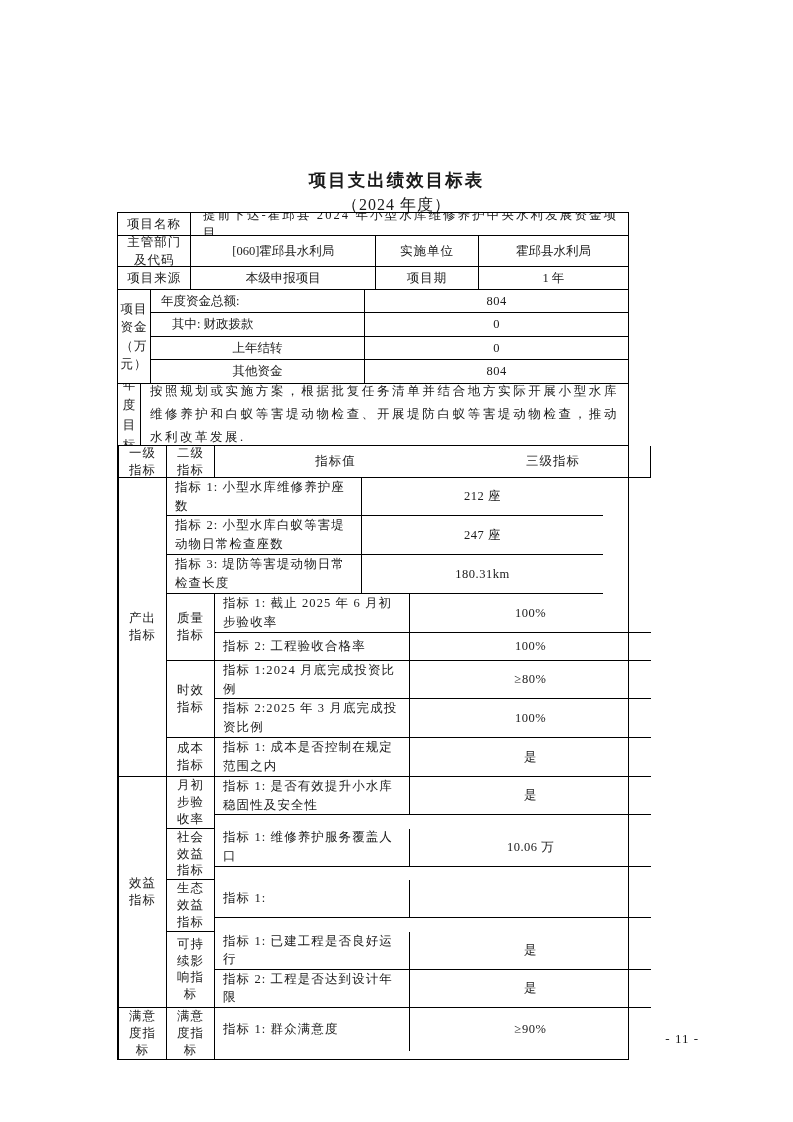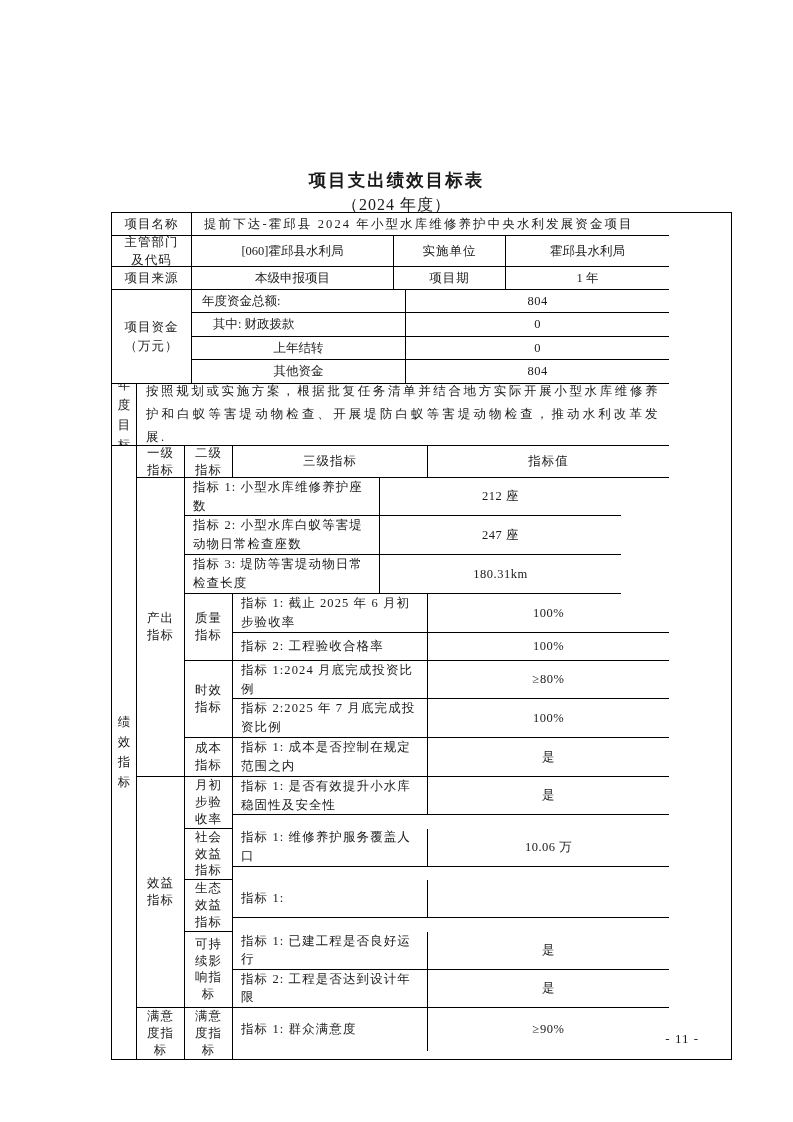--- a/index.html
+++ b/index.html
@@ -2,21 +2,21 @@
 <html><head>
 <meta charset="utf-8">
 <style>
   * { margin:0; padding:0; box-sizing:border-box; }
   html,body { background:#ffffff; }
   body { font-family:"Liberation Serif","DejaVu Serif",serif; color:#1a1a1a; }
   .sheet { position:relative; width:793px; height:1122px; background:#ffffff; overflow:hidden; }
   .head { position:absolute; top:168px; left:0; width:793px; text-align:center; }
   .title { font-size:17.5px; font-weight:bold; letter-spacing:2px; }
   .subtitle { font-size:16px; margin-top:3px; letter-spacing:1px; }
-  .tbl { position:absolute; left:111px; top:212px; width:621px; border:1.5px solid #000; }
+  .tbl { position:absolute; left:117px; top:212px; width:512px; border:1.5px solid #000; }
   .r { display:flex; }
   .col { display:flex; flex-direction:column; }
   .c { display:flex; align-items:center; justify-content:center;
        border-right:1px solid #000; border-bottom:1px solid #000;
        font-size:12.5px; line-height:1.45; text-align:center; overflow:hidden; }
   .er { border-right:none !important; }
   .eb { border-bottom:none !important; }
   .pre { white-space:pre-line; }
   .vs { width:1.25em; line-height:1.6; word-break:break-all; }
   .w2 { width:2.35em; letter-spacing:1px; line-height:1.35; word-break:break-all; }
@@ -97,22 +97,22 @@
       </div>
       <div class="col" style="width:532px">
 
         <div class="r" style="height:32px">
           <div class="c" style="width:48px">
               <span class="w2">一级指标</span>
             </div>
           <div class="c" style="width:48px">
               <span class="w2">二级指标</span>
             </div>
+          <div class="c er hdr" style="width:241px">指标值</div>
           <div class="c hdr" style="width:195px">三级指标</div>
-          <div class="c er hdr" style="width:241px">指标值</div>
         </div>
 
         <div class="r">
           <div class="c" style="width:48px">
               <span class="w2">产出指标</span>
             </div>
           <div class="col" style="width:484px">
 
             <div class="r">
               <div class="col" style="width:436px">
@@ -150,21 +150,21 @@
             <div class="r">
               <div class="c" style="width:48px">
                   <span class="w2">时效指标</span>
                 </div>
               <div class="col" style="width:436px">
                 <div class="r" style="height:38px">
                   <div class="c l3" style="width:195px">指标 1:2024 月底完成投资比例</div>
                   <div class="c er val" style="width:241px">≥80%</div>
                 </div>
                 <div class="r" style="height:39px">
-                  <div class="c l3" style="width:195px">指标 2:2025 年 7 月底完成投资比例</div>
+                  <div class="c l3" style="width:195px">指标 2:2025 年 3 月底完成投资比例</div>
                   <div class="c er val" style="width:241px">100%</div>
                 </div>
               </div>
             </div>
 
             <div class="r">
               <div class="c" style="width:48px">
                   <span class="w2">成本指标</span>
                 </div>
               <div class="col" style="width:436px">

